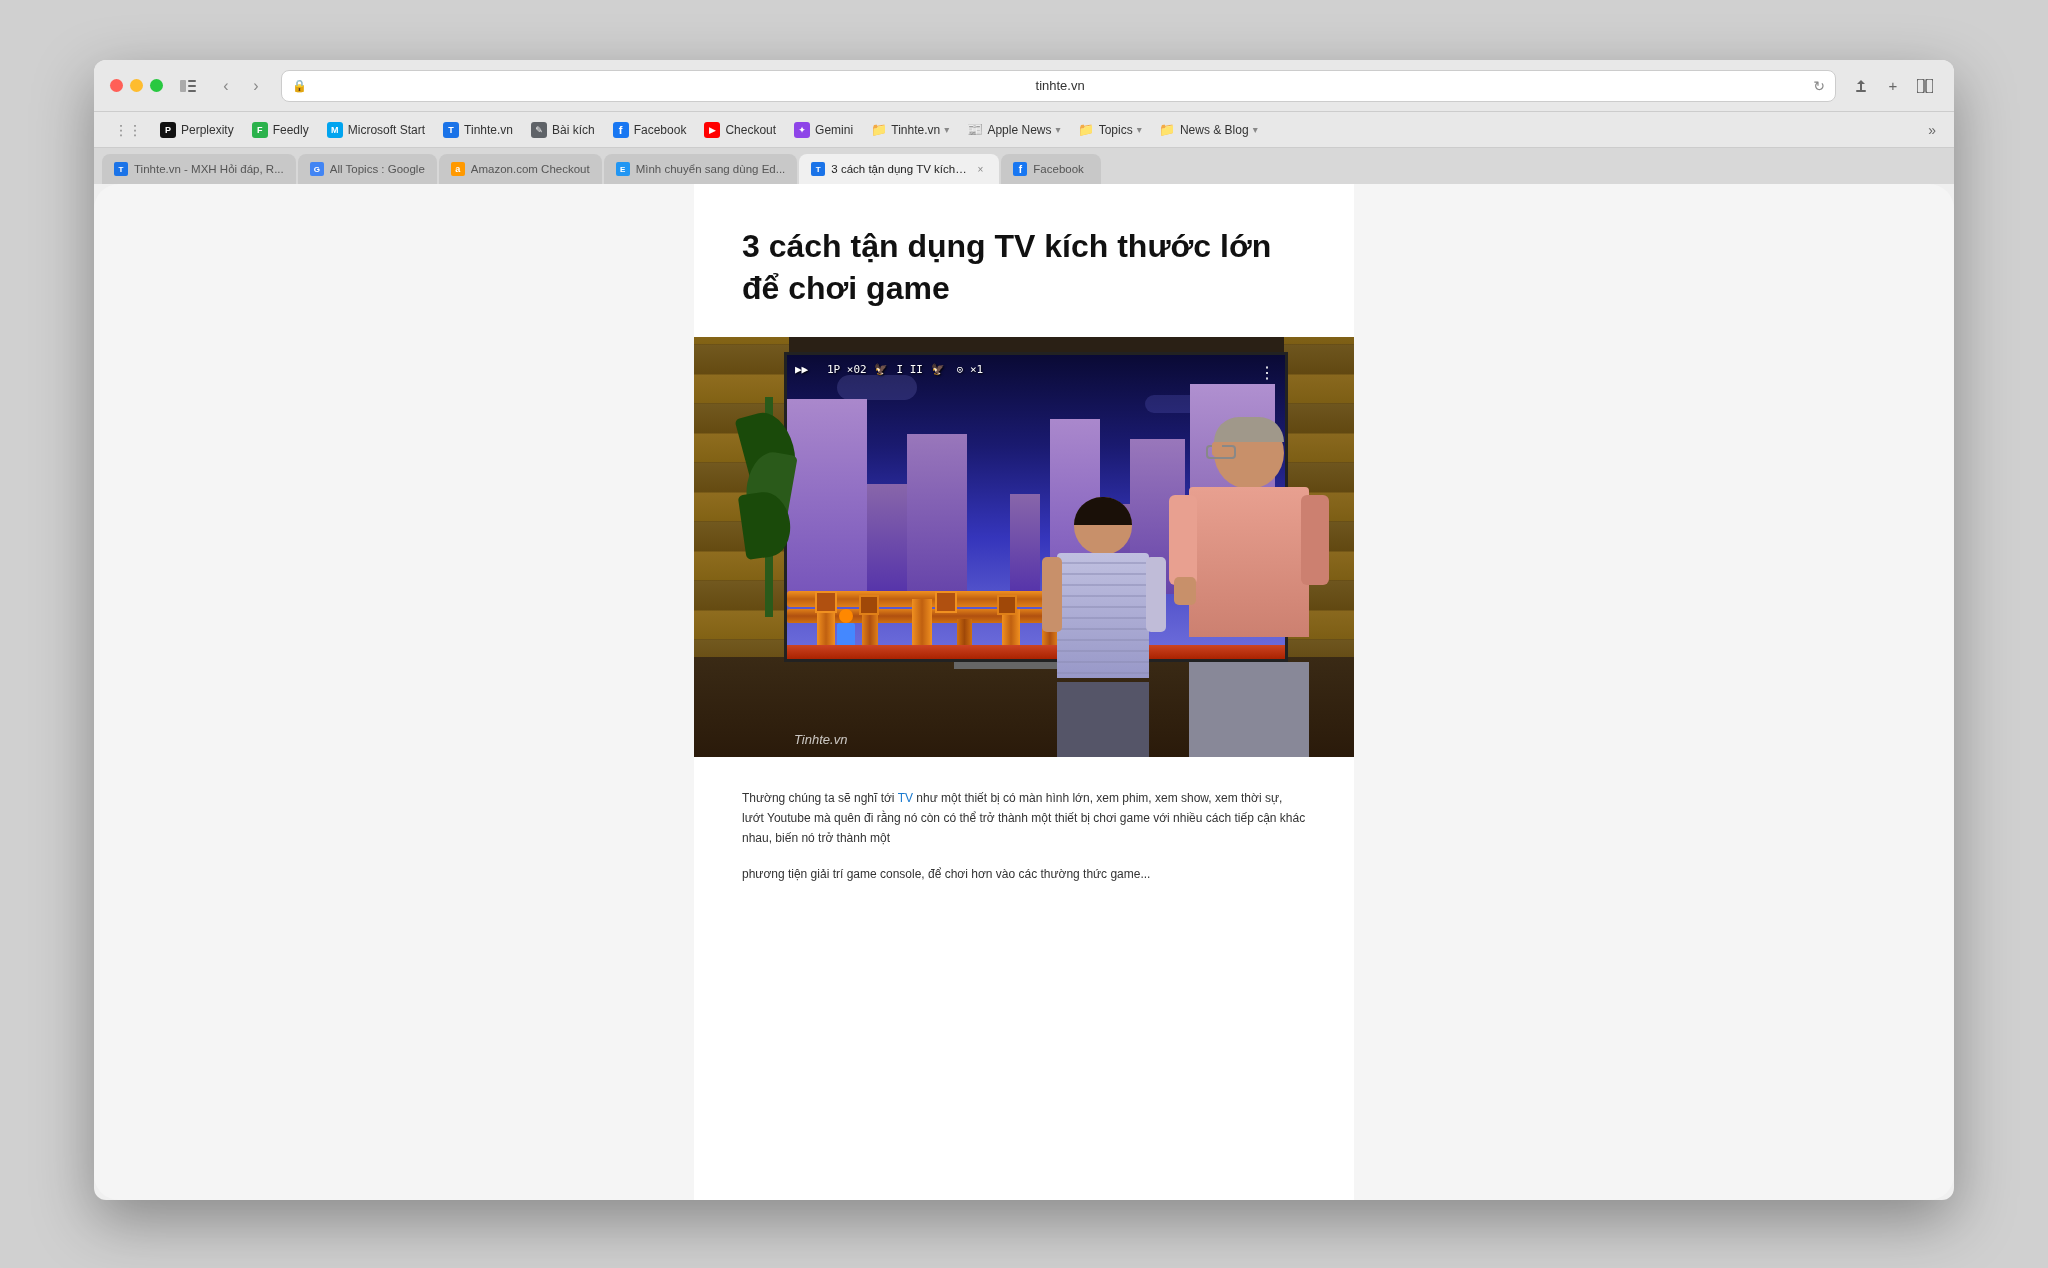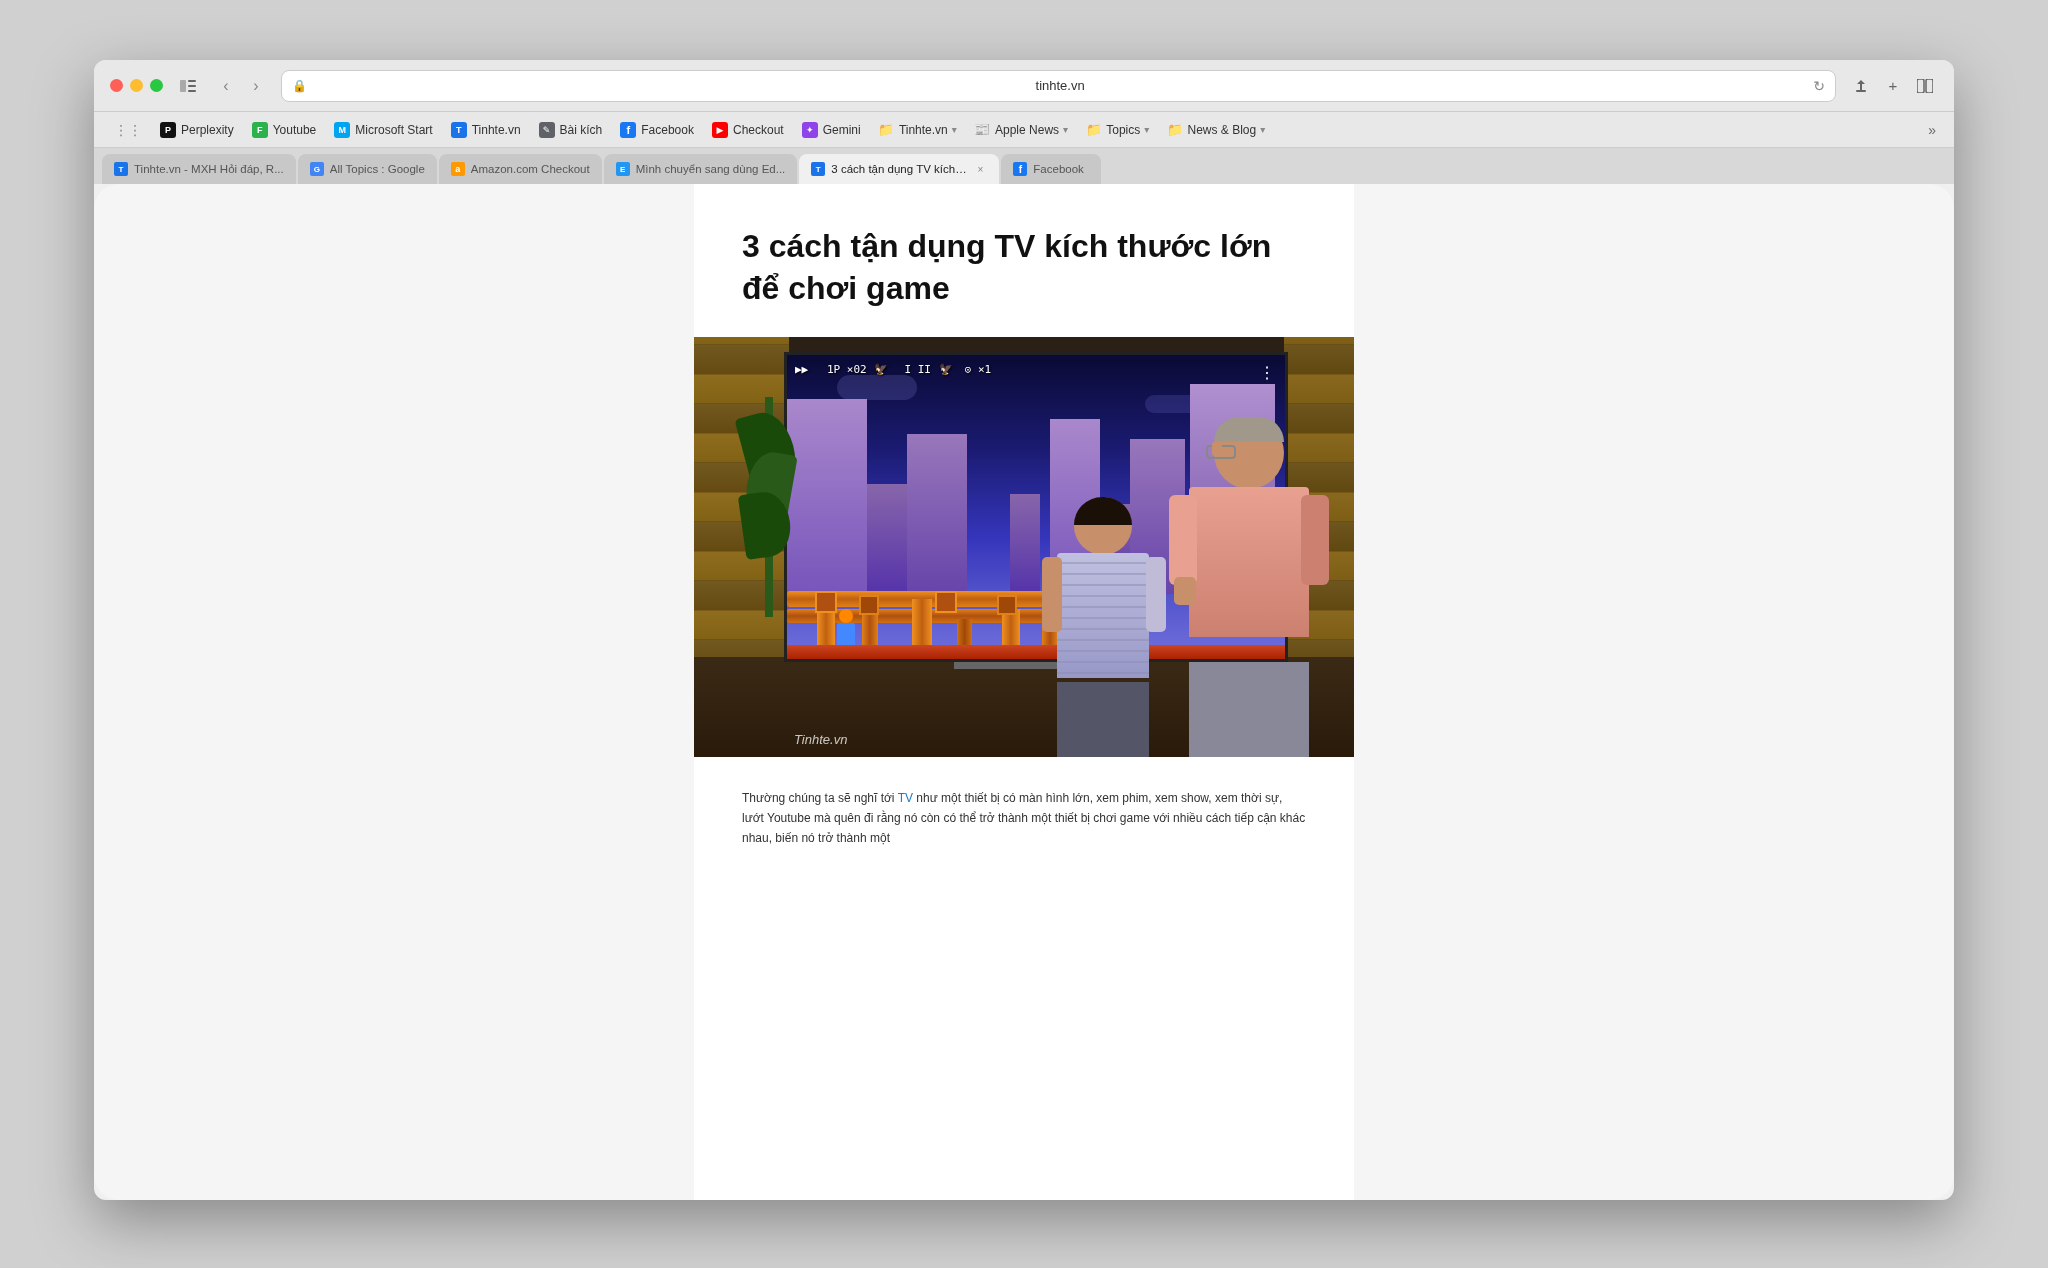--- a/index.html
+++ b/index.html
@@ -364,21 +364,21 @@
   <div class="bookmarks-bar">
     <div class="bookmark-item">
       <span style="font-size:14px; color:#888;">⋮⋮</span>
     </div>
     <div class="bookmark-item">
       <div class="bookmark-icon" style="background:#111; color:#fff; border-radius:3px; font-size:9px; font-weight:bold;">P</div>
       <span>Perplexity</span>
     </div>
     <div class="bookmark-item">
       <div class="bookmark-icon" style="background:#2bb24c; color:#fff; border-radius:3px; font-size:9px; font-weight:bold;">F</div>
-      <span>Youtube</span>
+      <span>Feedly</span>
     </div>
     <div class="bookmark-item">
       <div class="bookmark-icon" style="background:#00a4ef; color:#fff; border-radius:3px; font-size:9px; font-weight:bold;">M</div>
       <span>Microsoft Start</span>
     </div>
     <div class="bookmark-item">
       <div class="bookmark-icon" style="background:#1a73e8; color:#fff; border-radius:3px; font-size:9px; font-weight:bold;">T</div>
       <span>Tinhte.vn</span>
     </div>
     <div class="bookmark-item">
@@ -522,21 +522,21 @@
 
             <div style="position:absolute;bottom:0;left:0;right:0;height:14px;background:linear-gradient(180deg,#cc4422 0%,#aa2200 100%);"></div>
 
             <div style="position:absolute;bottom:14px;left:50px;width:18px;height:22px;background:#4488ff;border-radius:2px 2px 0 0;"></div>
             <div style="position:absolute;bottom:36px;left:52px;width:14px;height:14px;background:#ff8800;border-radius:50%;"></div>
 
             <div style="position:absolute;top:8px;left:8px;color:#fff;font-family:monospace;font-size:11px;text-shadow:1px 1px 2px rgba(0,0,0,0.9);">▶▶</div>
             <div style="position:absolute;top:8px;left:40px;color:#fff;font-family:monospace;font-size:11px;text-shadow:1px 1px 2px rgba(0,0,0,0.9);display:flex;gap:8px;">
               <span>1P ×02</span>
               <span style="color:#ffaa00;">🦅</span>
-              <span style="margin-left:8px;">I II</span>
+              <span style="">I II</span>
               <span style="color:#ffaa00;">🦅</span>
               <span style="margin-left:4px;">⊙ ×1</span>
             </div>
             <div style="position:absolute;top:8px;right:8px;color:#fff;font-size:16px;letter-spacing:2px;">⋮</div>
           </div>
 
           <div style="position:absolute;top:60px;left:58px;width:35px;height:220px;z-index:2;">
             <div style="position:absolute;bottom:0;left:13px;width:8px;height:100%;background:#2a5a1a;"></div>
             <div style="position:absolute;top:15px;left:-8px;width:50px;height:80px;background:#1a4a0a;border-radius:5px 50% 50% 5px;transform:rotate(-15deg);"></div>
             <div style="position:absolute;top:55px;left:-5px;width:45px;height:70px;background:#2a5a1a;border-radius:50% 5px 5px 50%;transform:rotate(10deg);"></div>
@@ -580,16 +580,19 @@
           </div>
 
           <div style="position:absolute;bottom:10px;left:100px;color:rgba(255,255,255,0.75);font-size:13px;font-style:italic;z-index:5;">Tinhte.vn</div>
         </div>
       </div>
 
       <div class="article-body">
         <p>
           Thường chúng ta sẽ nghĩ tới <a href="#">TV</a> như một thiết bị có màn hình lớn, xem phim, xem show, xem thời sự, lướt Youtube mà quên đi rằng nó còn có thể trở thành một thiết bị chơi game với nhiều cách tiếp cận khác nhau, biến nó trở thành một
         </p>
+        <p>
+          phương tiện giải trí game console, để chơi hơn vào các thường thức game...
+        </p>
       </div>
     </div>
   </div>
 </div>
 
 </body></html>

